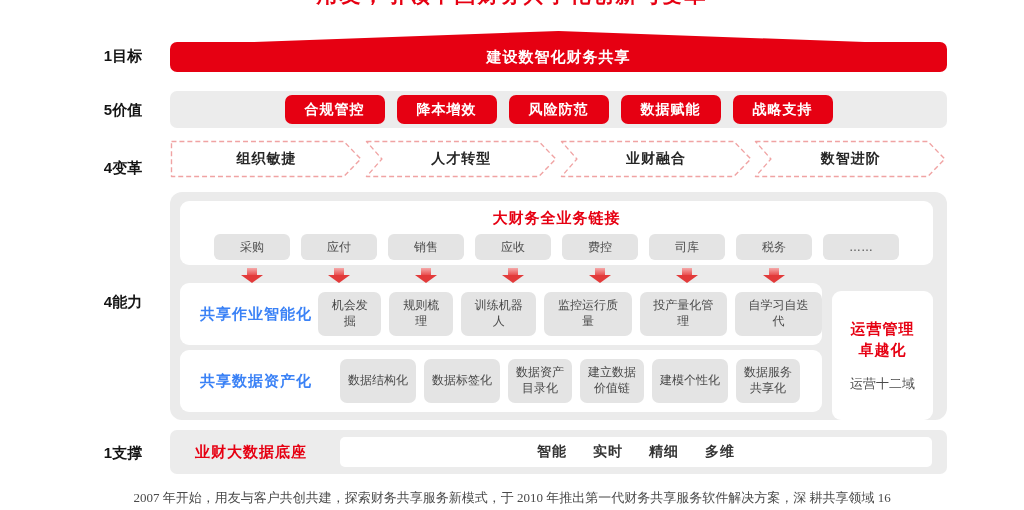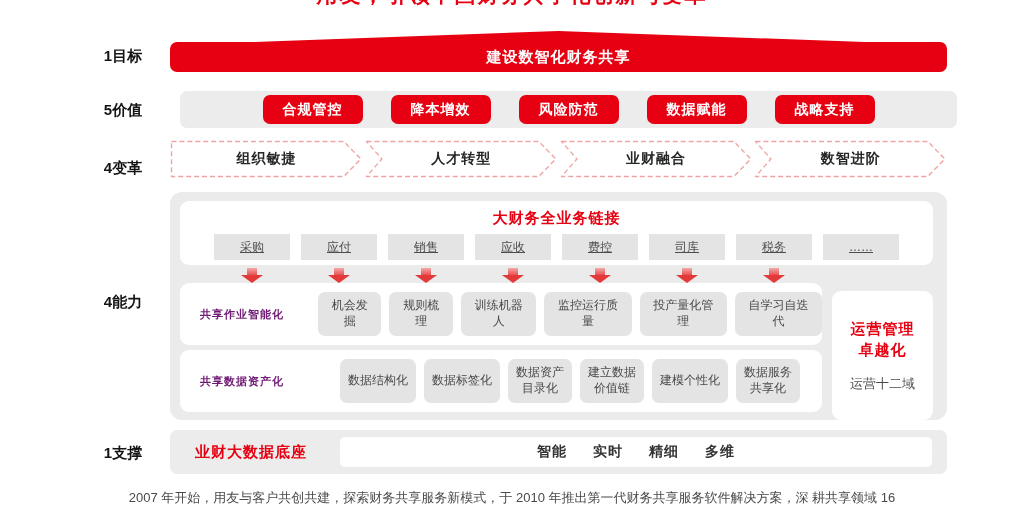--- a/index.html
+++ b/index.html
@@ -30,23 +30,23 @@
     clip-path:polygon(0 100%,50% 0,100% 100%);
   }
   .goal .body{
     position:absolute;top:11px;left:0;width:100%;height:30px;background:#e60012;
     border-radius:7px;display:flex;align-items:center;justify-content:center;
   }
   .goal .body span{color:#fff;font-size:15px;font-weight:bold;letter-spacing:1px;}
 
   
   .value-bar{
-    position:absolute;left:180px;top:91px;width:777px;height:37px;
+    position:absolute;left:170px;top:91px;width:777px;height:37px;
     background:#ececec;border-radius:7px;
-    display:flex;align-items:center;justify-content:center;gap:28px;
+    display:flex;align-items:center;justify-content:center;gap:12px;
   }
   .vbtn{
     height:29px;padding:0 20px;background:#e60012;border-radius:7px;
     display:flex;align-items:center;justify-content:center;
     color:#fff;font-size:14px;font-weight:bold;letter-spacing:1px;
   }
 
   
   .change-row{
     position:absolute;left:170px;top:140px;width:777px;height:38px;
@@ -65,42 +65,42 @@
     background:#ebebeb;border-radius:12px;
   }
   .panel{position:absolute;background:#fff;border-radius:9px;}
   .link-panel{left:10px;top:9px;width:753px;height:64px;}
   .link-title{
     margin-top:8px;text-align:center;
     color:#e60012;font-size:15px;font-weight:bold;letter-spacing:1px;
   }
   .link-pills{margin-top:6px;display:flex;justify-content:center;gap:11px;}
   .lpill{
-    width:76px;height:26px;background:#e4e4e4;border-radius:0;
+    width:76px;height:26px;background:#e4e4e4;border-radius:6px;
     display:flex;align-items:center;justify-content:center;
-    font-size:12px;color:#4d4d4d;text-decoration:underline;
+    font-size:12px;color:#4d4d4d;
   }
   .arrow-strip{
     position:absolute;left:10px;top:76px;width:753px;height:15px;
     display:flex;justify-content:center;gap:11px;
   }
   .aslot{width:76px;display:flex;justify-content:center;}
   .darrow{width:22px;}
   .darrow .stem{width:10px;height:7px;margin:0 auto;background:linear-gradient(#f4a9a9,#ea5050);}
   .darrow .head{width:0;height:0;margin:0 auto;
     border-left:11px solid transparent;border-right:11px solid transparent;
     border-top:8px solid #e23a3a;}
   .hidden{visibility:hidden;}
 
   .cap-row{left:10px;width:642px;height:62px;display:flex;align-items:center;}
   .row-ops{top:91px;}
   .row-data{top:158px;}
   .cap-row-title{
     flex:none;padding-left:20px;width:118px;
-    color:#701a75;font-size:11px;font-weight:bold;letter-spacing:1px;
+    color:#3b82f6;font-size:15px;font-weight:bold;letter-spacing:1px;
   }
   .cap-pills{flex:1;display:flex;justify-content:center;align-items:center;gap:8px;}
   .cpill{
     min-height:44px;padding:0 8px;background:#e4e4e4;border-radius:7px;
     display:flex;align-items:center;justify-content:center;text-align:center;
     font-size:12px;color:#4a4a4a;line-height:1.3;white-space:pre-line;
   }
   .excel-panel{
     left:662px;top:91px;width:101px;height:129px;
     display:flex;flex-direction:column;align-items:center;justify-content:center;margin-top:8px;
@@ -123,21 +123,21 @@
   .support-box{
     position:absolute;left:170px;top:7px;width:592px;height:30px;
     background:#fff;border-radius:5px;
     display:flex;align-items:center;justify-content:center;gap:26px;
   }
   .support-item{font-size:14px;font-weight:bold;color:#333;letter-spacing:1px;}
 
   
   .caption{
     position:absolute;left:0;right:0;top:489px;text-align:center;
-    font-size:13px;color:#4a4a4a;
+    font-size:13px;color:#4a4a4a;font-family:Liberation Serif, serif;
   }
 </style>
 </head>
 <body>
 
 <div class="stage">
 
   <div class="top-title">用友，引领中国财务共享化创新与变革</div>
 
   <div class="rlabel" style="top:47px">1目标</div>

